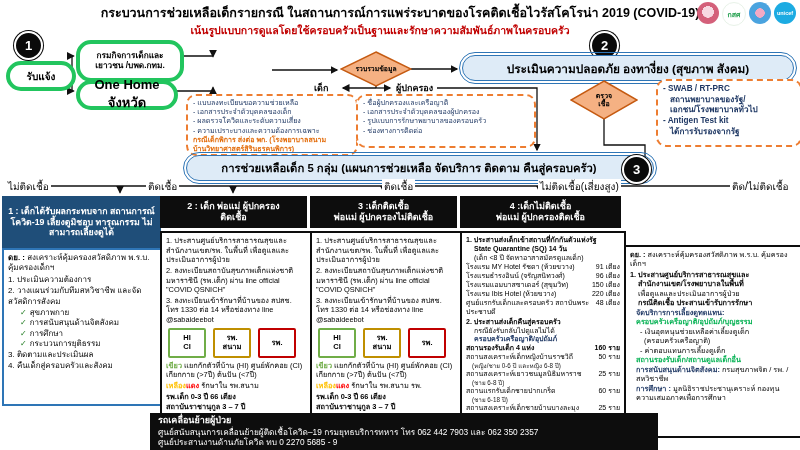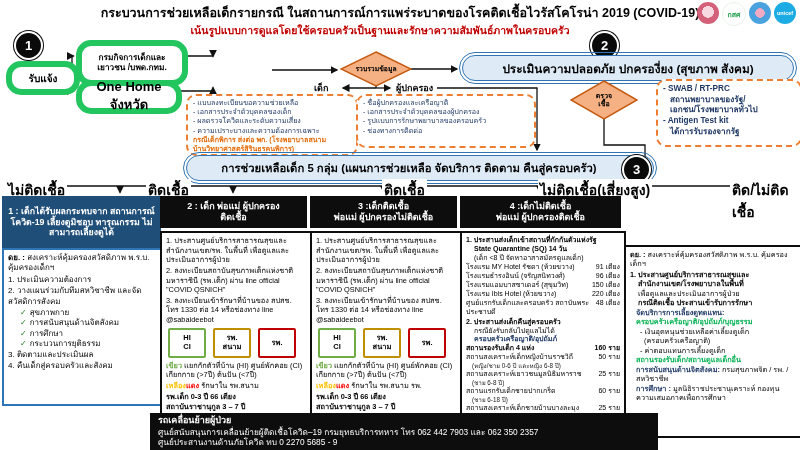--- a/index.html
+++ b/index.html
@@ -14,33 +14,33 @@
   .logo{width:22px;height:22px;border-radius:50%;display:flex;align-items:center;justify-content:center;
         font-size:6px;font-weight:bold;overflow:hidden;}
   .logo1{background:radial-gradient(circle at 50% 45%,#f7d9e2 0 35%,#d4607a 36% 100%);}
   .logo2{background:#fff;border:1px solid #e8f2e8;color:#1e9e4a;font-size:7px;}
   .logo3{background:radial-gradient(circle at 50% 50%,#f2a9c4 0 30%,#4aa3df 31% 100%);}
   .logo4{background:#1CABE2;color:#fff;font-size:5.5px;}
   
   .badge{width:25px;height:25px;border-radius:50%;background:#0a0a0a;color:#fff;display:flex;
          align-items:center;justify-content:center;font-size:13px;font-weight:bold;border:2px solid #fff;
          box-shadow:0 0 0 1px #0a0a0a;}
-  .bluebox{background:#fff;border:6px solid #22c55e;border-radius:15px;display:flex;align-items:center;
+  .bluebox{background:#fff;border:4px solid #22c55e;border-radius:15px;display:flex;align-items:center;
            justify-content:center;text-align:center;font-weight:bold;}
   .cmbox{background:#A5511E;border:2px solid #5F2B0E;border-radius:3px;color:#fff;font-weight:bold;
          display:flex;flex-direction:column;align-items:center;justify-content:center;font-size:9.5px;line-height:1.2;}
   .pill{background:#DEEBF7;border:1.5px solid #2E75B6;outline:1px solid #2E75B6;outline-offset:2px;
         border-radius:13px;display:flex;align-items:center;justify-content:center;font-weight:bold;background-clip:padding-box;}
   .dashed{background:#fff;border:2px dashed #ED7D31;border-radius:10px;color:#1F3864;
           padding:3px 5px;line-height:1.3;}
   .dashed div{white-space:nowrap;}
   .dlabel{position:absolute;width:100%;height:100%;left:0;top:0;display:flex;flex-direction:column;
           align-items:center;justify-content:center;font-size:7px;font-weight:bold;line-height:1.15;}
   .flowlabel{font-size:9px;font-weight:bold;background:#fff;padding:0 2px;}
-  .branchlabel{font-size:14px;font-weight:bold;background:#fff;padding:0 2px;}
+  .branchlabel{font-size:10px;font-weight:normal;background:#fff;padding:0 2px;}
   
   .colh{color:#fff;font-weight:bold;display:flex;flex-direction:column;align-items:center;justify-content:center;
         text-align:center;line-height:1.25;}
   .colh.dark{background:#1F4E79;font-size:8.8px;padding:2px;}
   .colh.black{background:#0d0d0d;font-size:9px;}
   .colh.blue{background:#2E75B6;font-size:9px;}
   .colbody{background:#fff;border:2px solid #0d0d0d;padding:3px 4px;line-height:1.3;}
   .colbody.bluebr{border-color:#2E75B6;}
   .col1body{font-size:8px;}
   .col2body,.col3body{font-size:7.4px;}
@@ -121,21 +121,21 @@
   <div class="abs bluebox ontop" style="left:76px;top:80px;width:94px;height:22px;font-size:13px;">One Home จังหวัด</div>
 
   <div class="abs ontop" style="left:340px;top:51px;width:72px;height:36px;">
     <svg width="72" height="36">
       <polygon points="36,1 71,18 36,35 1,18" fill="#F5B183" stroke="#C55A11" stroke-width="1.5"></polygon>
     </svg>
     <div class="dlabel" style="font-size:6.8px;">รวบรวมข้อมูล</div>
   </div>
 
   <div class="abs badge ontop" style="left:590px;top:31px;">2</div>
-  <div class="abs pill ontop" style="left:462px;top:55px;width:330px;height:24px;font-size:11.8px;">ประเมินความปลอดภัย ปกครองี่ยง (สุขภาพ สังคม)</div>
+  <div class="abs pill ontop" style="left:462px;top:55px;width:330px;height:24px;font-size:11.8px;">ประเมินความปลอดภัย องทางี่ยง (สุขภาพ สังคม)</div>
 
   <div class="abs flowlabel ontop" style="left:312px;top:81px;">เด็ก</div>
   <div class="abs flowlabel ontop" style="left:394px;top:81px;">ผู้ปกครอง</div>
 
   <div class="abs dashed ontop" style="left:186px;top:94px;width:158px;height:52px;font-size:7.1px;">
     <div>- แบบลงทะเบียนขอความช่วยเหลือ</div>
     <div>- เอกสารประจำตัวบุคคลของเด็ก</div>
     <div>- ผลตรวจโควิดและระดับความเสี่ยง</div>
     <div>- ความเปราะบางและความต้องการเฉพาะ</div>
     <div class="note-orange">กรณีเด็กพิการ ส่งต่อ พก. (โรงพยาบาลสนาม</div>

